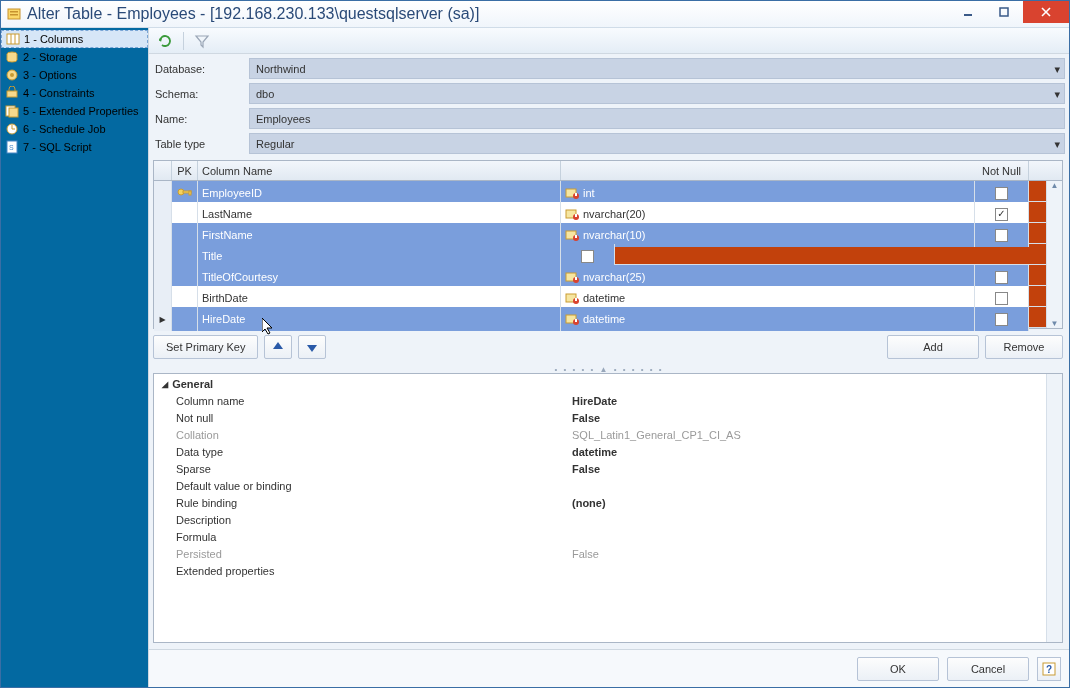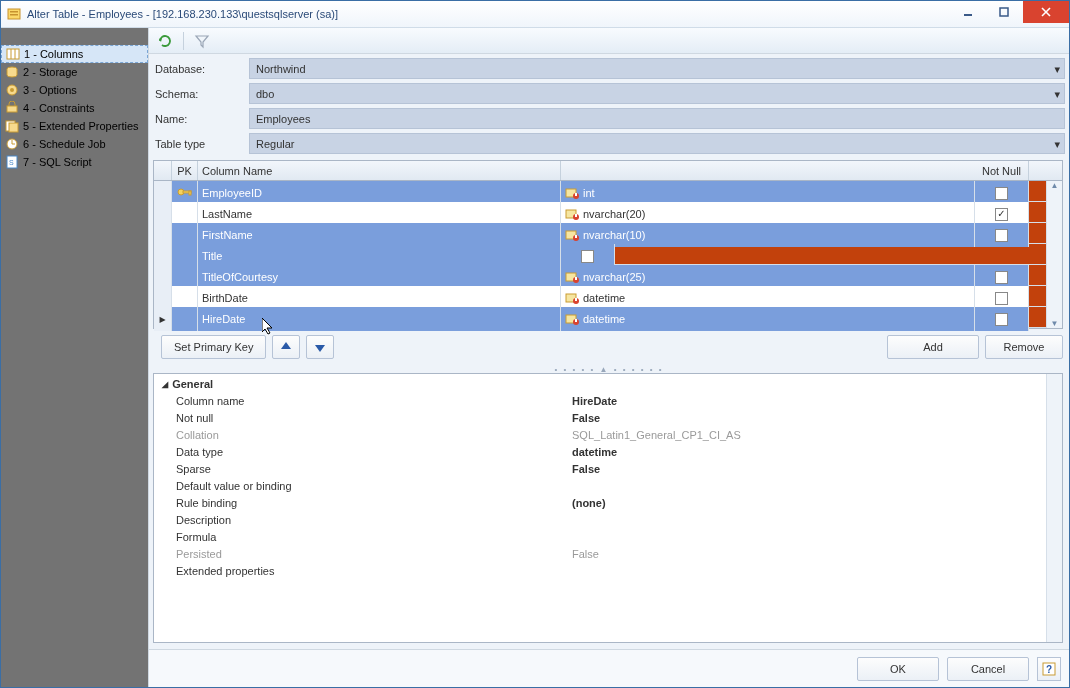--- a/index.html
+++ b/index.html
@@ -1,25 +1,25 @@
 <!DOCTYPE html>
 <html><head>
 <meta charset="utf-8">
 <style>
 * { box-sizing: border-box; margin: 0; padding: 0; }
 body { font-family: Tahoma, "Segoe UI", sans-serif; font-size: 11px; background: #fff; overflow: hidden; width: 1070px; height: 688px; border: 1px solid #3a6ea5; }
 .titlebar { height: 27px; background: linear-gradient(#fff,#f0f5fb); display: flex; align-items: center; padding: 0 0 0 6px; border-bottom: 1px solid #d0dce8; }
 .titlebar .app-icon { width: 14px; height: 14px; margin-right: 6px; display: inline-flex; align-items: center; justify-content: center; }
-.titlebar .title { color: #2a4a78; font-size: 11px; flex: 1; }
+.titlebar .title { color: #2a4a78; font-size: 16px; flex: 1; }
 .winbtns { display: flex; height: 100%; }
 .winbtn { width: 34px; height: 22px; display: flex; align-items: center; justify-content: center; margin-left: 2px; }
 .winbtn.close { background: #d9432f; color: #fff; width: 46px; }
 .winbtn svg { display: block; }
 .content { display: flex; height: calc(100% - 27px); }
-.sidebar { width: 148px; background: #737373; border-right: 1px solid #cfd8e1; padding-top: 17px; }
+.sidebar { width: 148px; background: #0369a1; border-right: 1px solid #cfd8e1; padding-top: 2px; }
 .sidebar-item { display: flex; align-items: center; height: 18px; padding: 0 4px; gap: 4px; cursor: pointer; }
 .sidebar-item.selected { background: #d6e6f7; border: 1px dashed #7aa6d6; }
 .sv-icon { width: 14px; height: 14px; display: inline-flex; align-items: center; justify-content: center; }
 .main { flex: 1; display: flex; flex-direction: column; background: #eef3f9; }
 .toolbar { height: 26px; background: linear-gradient(#f8fbfe,#e4edf6); border-bottom: 1px solid #cfd8e1; display: flex; align-items: center; padding: 0 6px; gap: 6px; }
 .tool-icon { width: 20px; height: 20px; display: flex; align-items: center; justify-content: center; border-radius: 2px; }
 .tool-sep { width: 1px; height: 18px; background: #c5d1dd; margin: 0 2px; }
 .form { padding: 2px 4px 4px 4px; }
 .form-row { display: flex; align-items: center; height: 25px; }
 .form-row .lbl { width: 96px; color: #333; padding-left: 2px; }
@@ -43,21 +43,21 @@
 .grow.sel .c-pk { background:#7a9edc; }
 .grow .c-name { width: 363px; }
 .grow .c-type { width: 414px; gap: 4px; }
 .grow .c-nn { width: 54px; justify-content: center; }
 .grow.sel .c-name, .grow.sel .c-type, .grow.sel .c-nn { background: #7a9edc; color: #fff; }
 .grow .c-name, .grow .c-type, .grow .c-nn { background: #fff; color: #333; }
 .grow.current .c-sel::before { content: "▶"; font-size: 8px; color: #333; }
 .chk { width: 13px; height: 13px; border: 1px solid #888; background: #fff; display: inline-flex; align-items: center; justify-content: center; font-size: 10px; line-height: 1; }
 .chk.on::after { content: "✓"; }
 .grid-scroll { width: 16px; background: #eef3f9; border-left: 1px solid #d6dfe9; display:flex; flex-direction:column; align-items:center; justify-content:space-between; }
-.actions { display: flex; padding: 6px 6px 6px 12px; gap: 6px; align-items: flex-end; }
+.actions { display: flex; padding: 6px 6px 6px 4px; gap: 6px; align-items: flex-end; }
 .btn { height: 24px; border: 1px solid #b6c3d6; background: linear-gradient(#fdfdfd,#ebf0f6); display: inline-flex; align-items: center; justify-content: center; padding: 0 12px; color: #333; cursor: pointer; border-radius: 2px; font-size: 11px; }
 .btn.icon { padding: 0; width: 28px; }
 .spacer { flex: 1; }
 .splitter { height: 8px; display: flex; align-items: center; justify-content: center; color: #98a7ba; letter-spacing: 2px; font-size: 8px; }
 .propgrid { margin: 0 6px 6px 4px; border: 1px solid #aab6c6; background: #fff; flex: 1; overflow: auto; display:flex; }
 .pg-inner { flex:1; padding: 4px 8px; }
 .pg-group { display: flex; align-items: center; gap: 4px; font-weight: bold; color: #333; margin-bottom: 2px; }
 .pg-row { display: flex; height: 17px; align-items: center; }
 .pg-row .k { width: 410px; padding-left: 14px; color: #333; }
 .pg-row.dim .k, .pg-row.dim .v { color: #9a9a9a; }

